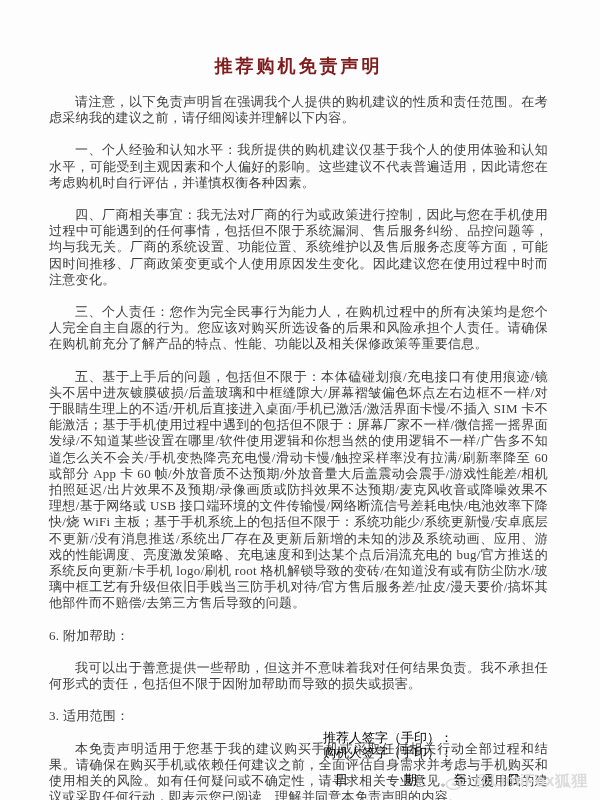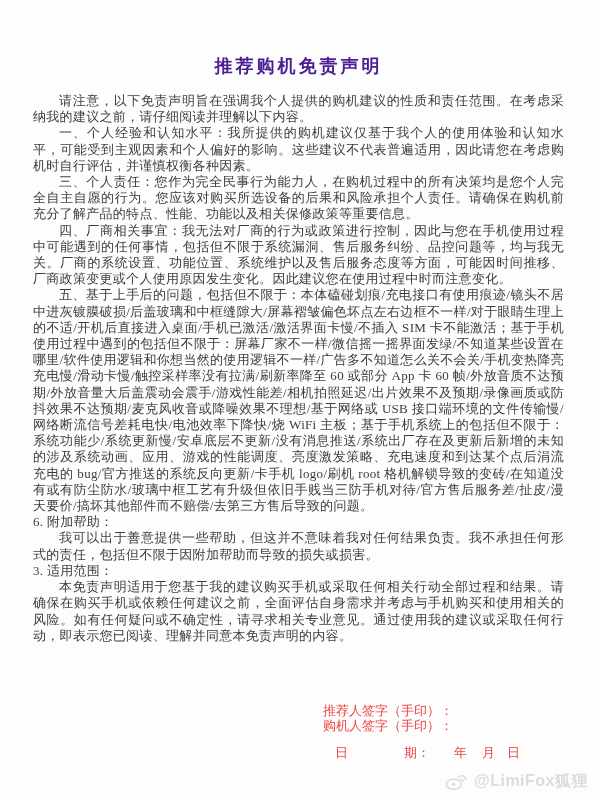--- a/index.html
+++ b/index.html
@@ -15,37 +15,37 @@
     left:33px; top:54px;
     width:531px;
     color:#3c3c3c;
   }
   .doc-title {
     margin:0 0 15px 0;
     text-align:center;
     font-size:18px;
     font-weight:bold;
     letter-spacing:3px;
-    color:#4c1d95;
+    color:#7f1d1d;
   }
   p.body {
-    margin:0;
+    margin:16px;
     font-size:13px;
     line-height:16.2px;
     text-align:justify;
     text-justify:inter-ideograph;
     letter-spacing:0.3px;
   }
   p.indent { text-indent:2em; }
   .sig-block {
     position:absolute;
-    left:323px; top:703px;
+    left:323px; top:730px;
     font-size:13px;
     line-height:15.2px;
-    color:#ef4444;
+    color:#000000;
     white-space:nowrap;
   }
   .sig-line { margin:0; }
   .date-row { margin:12px; }
   .date-qi  { margin-left:56px; }
   .date-year  { margin-left:24px; }
   .date-month { margin-left:15px; }
   .date-day   { margin-left:12px; }
   .watermark {
     position:absolute;
@@ -64,22 +64,22 @@
 </style>
 </head>
 <body>
 
 <div class="page">
 
   <div class="doc">
     <h1 class="doc-title">推荐购机免责声明</h1>
     <p class="body indent">请注意，以下免责声明旨在强调我个人提供的购机建议的性质和责任范围。在考虑采纳我的建议之前，请仔细阅读并理解以下内容。</p>
     <p class="body indent">一、个人经验和认知水平：我所提供的购机建议仅基于我个人的使用体验和认知水平，可能受到主观因素和个人偏好的影响。这些建议不代表普遍适用，因此请您在考虑购机时自行评估，并谨慎权衡各种因素。</p>
+    <p class="body indent">四、厂商相关事宜：我无法对厂商的行为或政策进行控制，因此与您在手机使用过程中可能遇到的任何事情，包括但不限于系统漏洞、售后服务纠纷、品控问题等，均与我无关。厂商的系统设置、功能位置、系统维护以及售后服务态度等方面，可能因时间推移、厂商政策变更或个人使用原因发生变化。因此建议您在使用过程中时而注意变化。</p>
     <p class="body indent">三、个人责任：您作为完全民事行为能力人，在购机过程中的所有决策均是您个人完全自主自愿的行为。您应该对购买所选设备的后果和风险承担个人责任。请确保在购机前充分了解产品的特点、性能、功能以及相关保修政策等重要信息。</p>
-    <p class="body indent">四、厂商相关事宜：我无法对厂商的行为或政策进行控制，因此与您在手机使用过程中可能遇到的任何事情，包括但不限于系统漏洞、售后服务纠纷、品控问题等，均与我无关。厂商的系统设置、功能位置、系统维护以及售后服务态度等方面，可能因时间推移、厂商政策变更或个人使用原因发生变化。因此建议您在使用过程中时而注意变化。</p>
     <p class="body indent">五、基于上手后的问题，包括但不限于：本体磕碰划痕/充电接口有使用痕迹/镜头不居中进灰镀膜破损/后盖玻璃和中框缝隙大/屏幕褶皱偏色坏点左右边框不一样/对于眼睛生理上的不适/开机后直接进入桌面/手机已激活/激活界面卡慢/不插入 SIM 卡不能激活；基于手机使用过程中遇到的包括但不限于：屏幕厂家不一样/微信摇一摇界面发绿/不知道某些设置在哪里/软件使用逻辑和你想当然的使用逻辑不一样/广告多不知道怎么关不会关/手机变热降亮充电慢/滑动卡慢/触控采样率没有拉满/刷新率降至 60 或部分 App 卡 60 帧/外放音质不达预期/外放音量大后盖震动会震手/游戏性能差/相机拍照延迟/出片效果不及预期/录像画质或防抖效果不达预期/麦克风收音或降噪效果不理想/基于网络或 USB 接口端环境的文件传输慢/网络断流信号差耗电快/电池效率下降快/烧 WiFi 主板；基于手机系统上的包括但不限于：系统功能少/系统更新慢/安卓底层不更新/没有消息推送/系统出厂存在及更新后新增的未知的涉及系统动画、应用、游戏的性能调度、亮度激发策略、充电速度和到达某个点后涓流充电的 bug/官方推送的系统反向更新/卡手机 logo/刷机 root 格机解锁导致的变砖/在知道没有或有防尘防水/玻璃中框工艺有升级但依旧手贱当三防手机对待/官方售后服务差/扯皮/漫天要价/搞坏其他部件而不赔偿/去第三方售后导致的问题。</p>
     <p class="body">6. 附加帮助：</p>
     <p class="body indent">我可以出于善意提供一些帮助，但这并不意味着我对任何结果负责。我不承担任何形式的责任，包括但不限于因附加帮助而导致的损失或损害。</p>
     <p class="body">3. 适用范围：</p>
     <p class="body indent">本免责声明适用于您基于我的建议购买手机或采取任何相关行动全部过程和结果。请确保在购买手机或依赖任何建议之前，全面评估自身需求并考虑与手机购买和使用相关的风险。如有任何疑问或不确定性，请寻求相关专业意见。通过使用我的建议或采取任何行动，即表示您已阅读、理解并同意本免责声明的内容。</p>
   </div>
 
   <div class="sig-block">
     <p class="sig-line">推荐人签字（手印）：</p>
     <p class="sig-line">购机人签字（手印）：</p>

